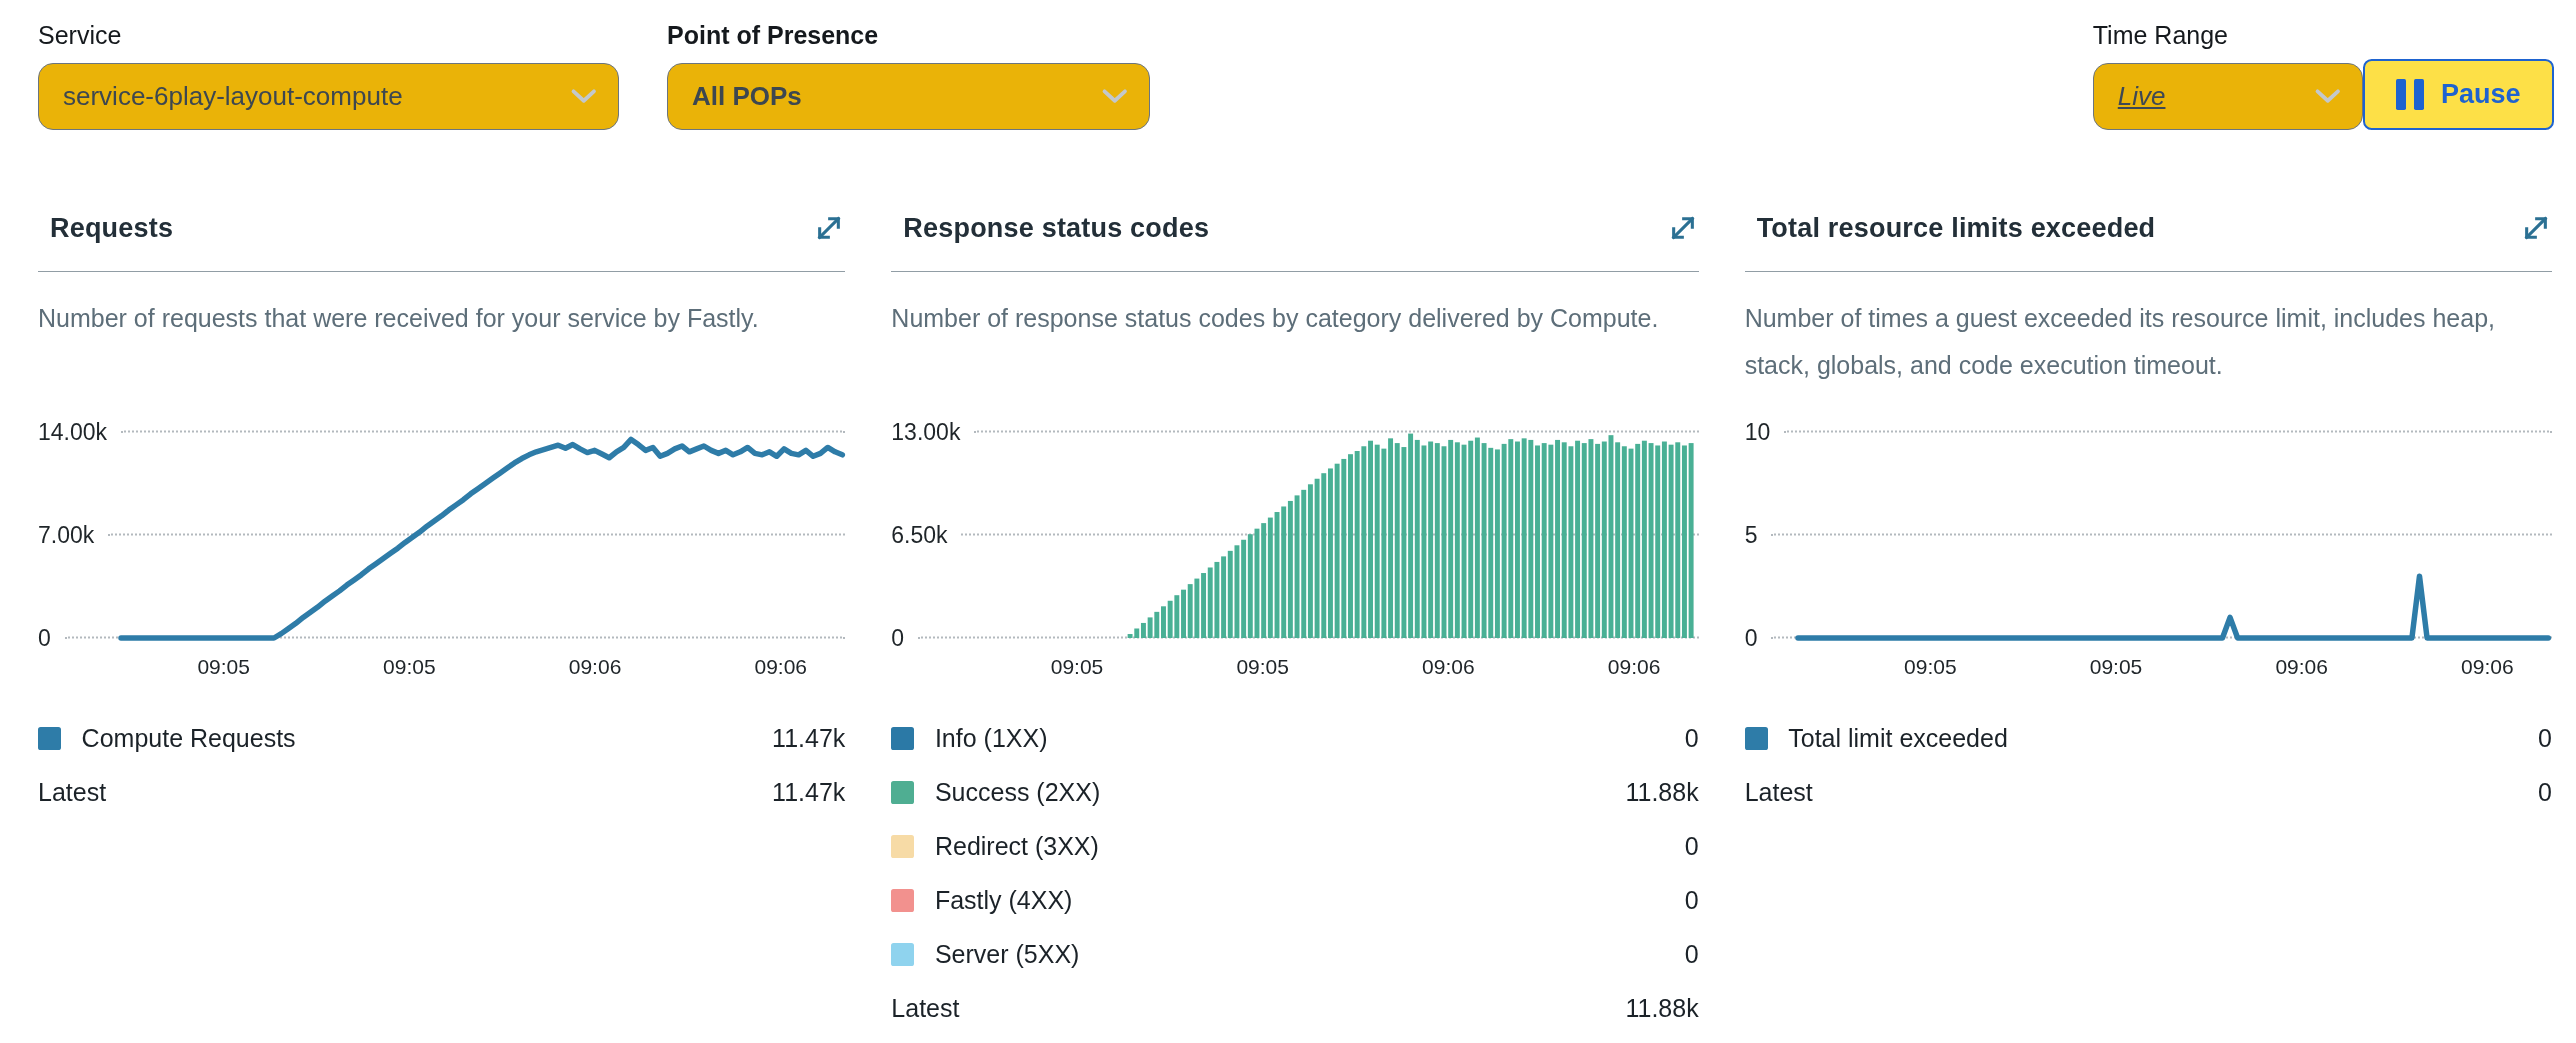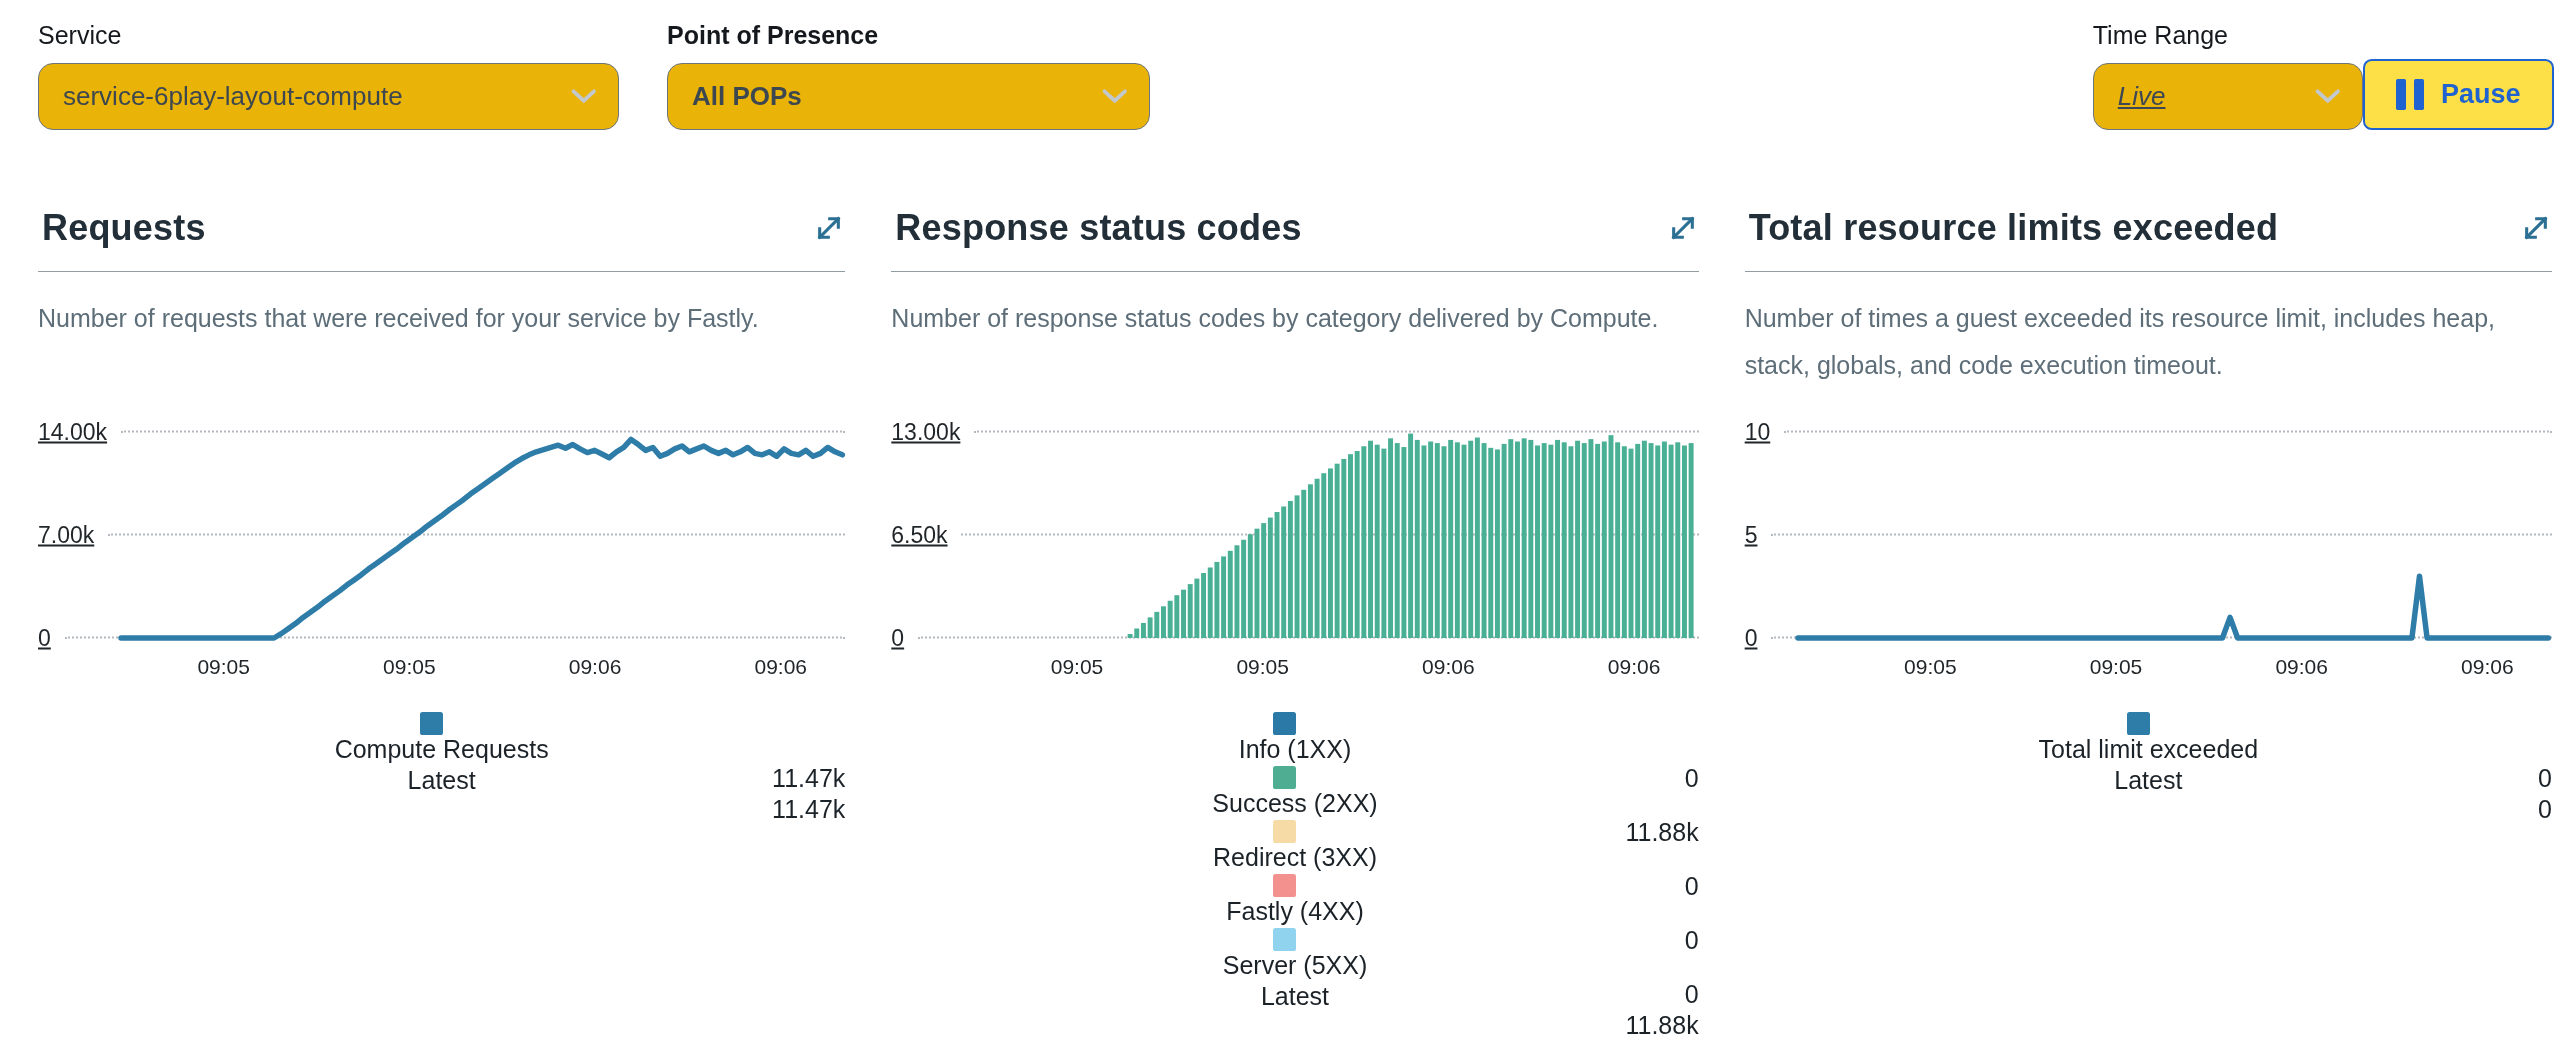--- a/index.html
+++ b/index.html
@@ -39,51 +39,51 @@
   .pause-glyph { display: flex; gap: 7.7px; }
   .pause-glyph i { display: block; width: 10.3px; height: 31px; background: #1e63d0; border-radius: 1.7px; }
 
   
   .panels {
     display: grid; grid-template-columns: 1fr 1fr 1fr;
     column-gap: 46px; padding: 79px 24px 0 38px;
   }
   .panel-head { display: flex; align-items: center; justify-content: space-between; height: 38px; }
   .panel-head h2 {
-    margin: 4px; font-size: 36px; font-weight: bold; color: #232f38; letter-spacing: 0.2px;
+    margin: 12px; font-size: 27px; font-weight: bold; color: #232f38; letter-spacing: 0.2px;
   }
   .expand-btn { background: none; border: none; padding: 0; cursor: pointer; line-height: 0; }
   .divider { border: none; border-top: 1.7px solid #919da5; margin: 24px 0 0 0; }
   .desc {
     margin: 22.4px 0 0 0; font-size: 25px; line-height: 47px; color: #5d6e79;
     min-height: 96px;
   }
 
   
   .plot { position: relative; height: 206px; margin-top: 41px; }
   .grid-row {
     position: absolute; left: 0; right: 0; transform: translateY(-50%);
     display: flex; align-items: center;
   }
   .grid-row.g0 { top: 0; } .grid-row.g1 { top: 50%; } .grid-row.g2 { top: 100%; }
-  .ytick { font-size: 23px; color: #1f2529; padding-right: 13.8px; white-space: nowrap; text-decoration: underline; }
+  .ytick { font-size: 23px; color: #1f2529; padding-right: 13.8px; white-space: nowrap; }
   .gridline { flex: 1; height: 0; border-top: 2.6px dotted #b3b9be; }
   svg.series { position: absolute; top: 0; bottom: 0; height: 100%; right: 3.4px; overflow: visible; }
   .p-wide svg.series  { left: 83px;  width: calc(100% - 86px); }
   .p-narrow svg.series{ left: 53px;  width: calc(100% - 57px); }
   .xticks { position: relative; height: 38px; margin-top: 17px; }
   .xticks span {
     position: absolute; transform: translateX(-50%);
     font-size: 21px; color: #1f2529; white-space: nowrap;
   }
   .xt0 { left: 23%; } .xt1 { left: 46%; } .xt2 { left: 69%; } .xt3 { left: 92%; }
 
   
   .legend { margin-top: 19px; }
-  .legend-row { display: flex; align-items: center; height: 54px; font-size: 25px; color: #1b2228; flex-direction: column; }
+  .legend-row { display: flex; align-items: center; height: 54px; font-size: 25px; color: #1b2228; }
   .legend-row .swatch { width: 23px; height: 23px; border-radius: 2.6px; margin-right: 20.6px; flex: 0 0 auto; }
   .legend-row .value { margin-left: auto; }
 </style>
 </head>
 <body>
 
 <div class="topbar">
   <div class="field">
     <label>Service</label>
     <div class="select select-service">

